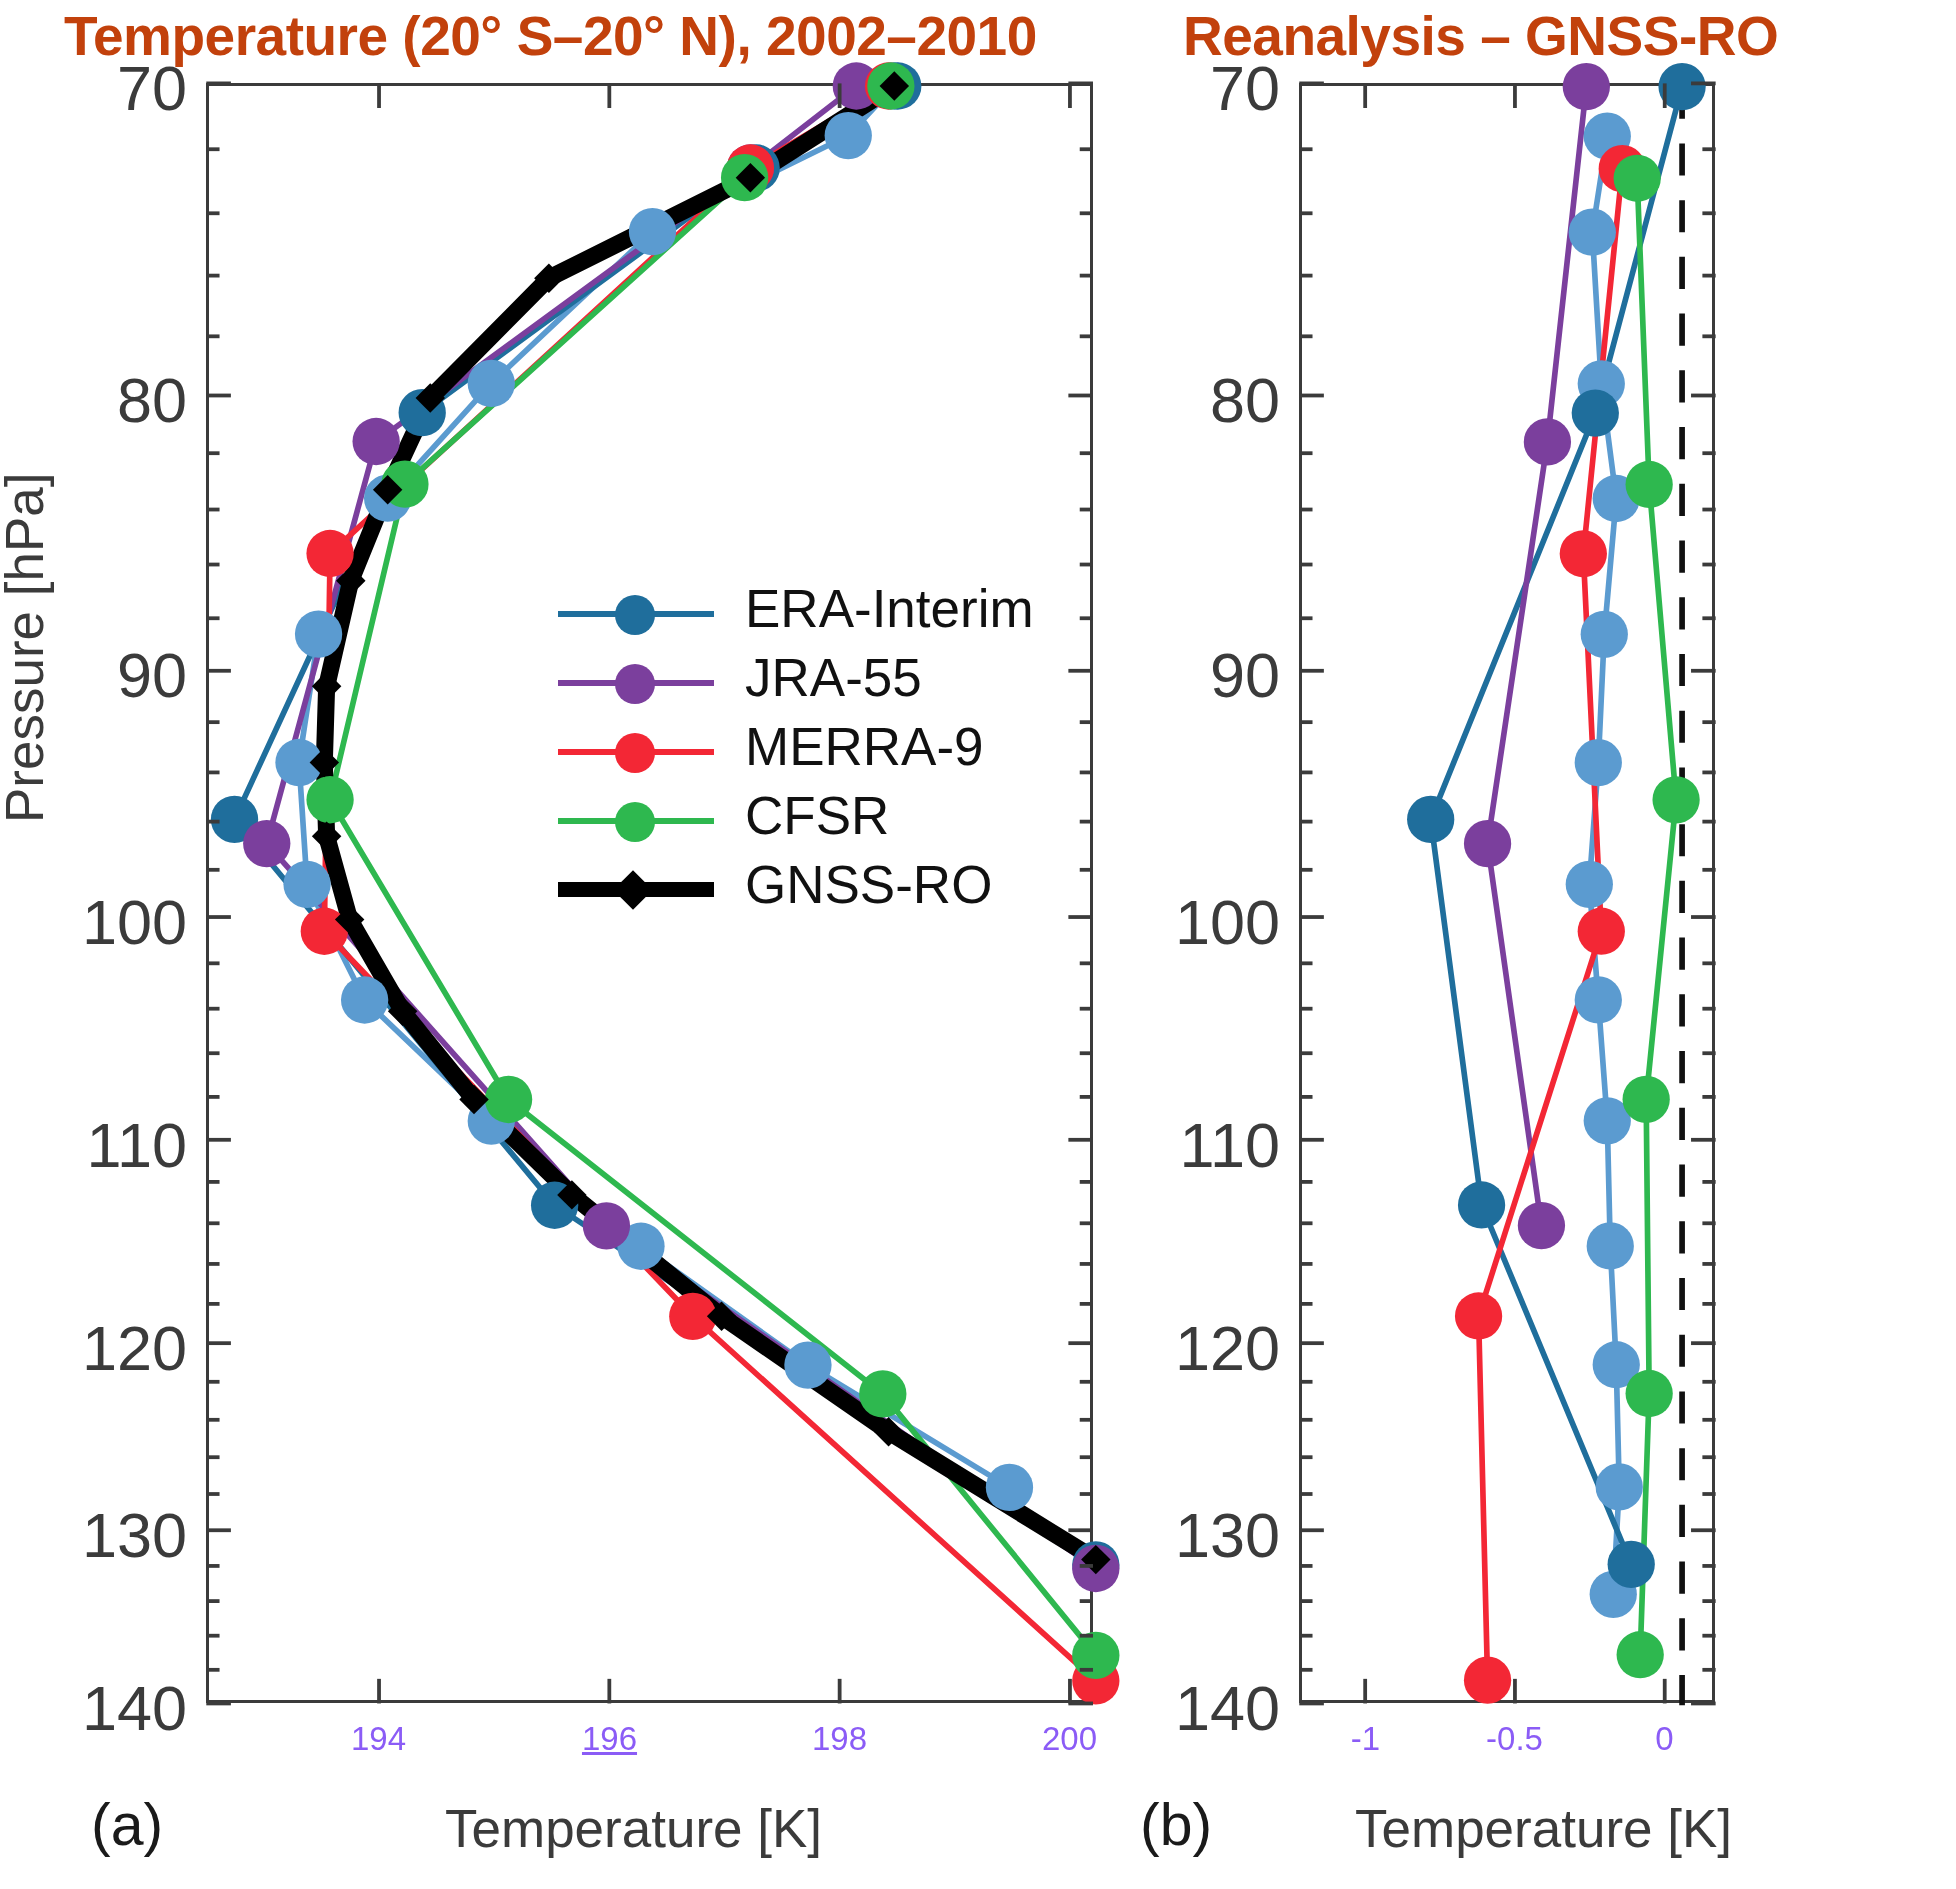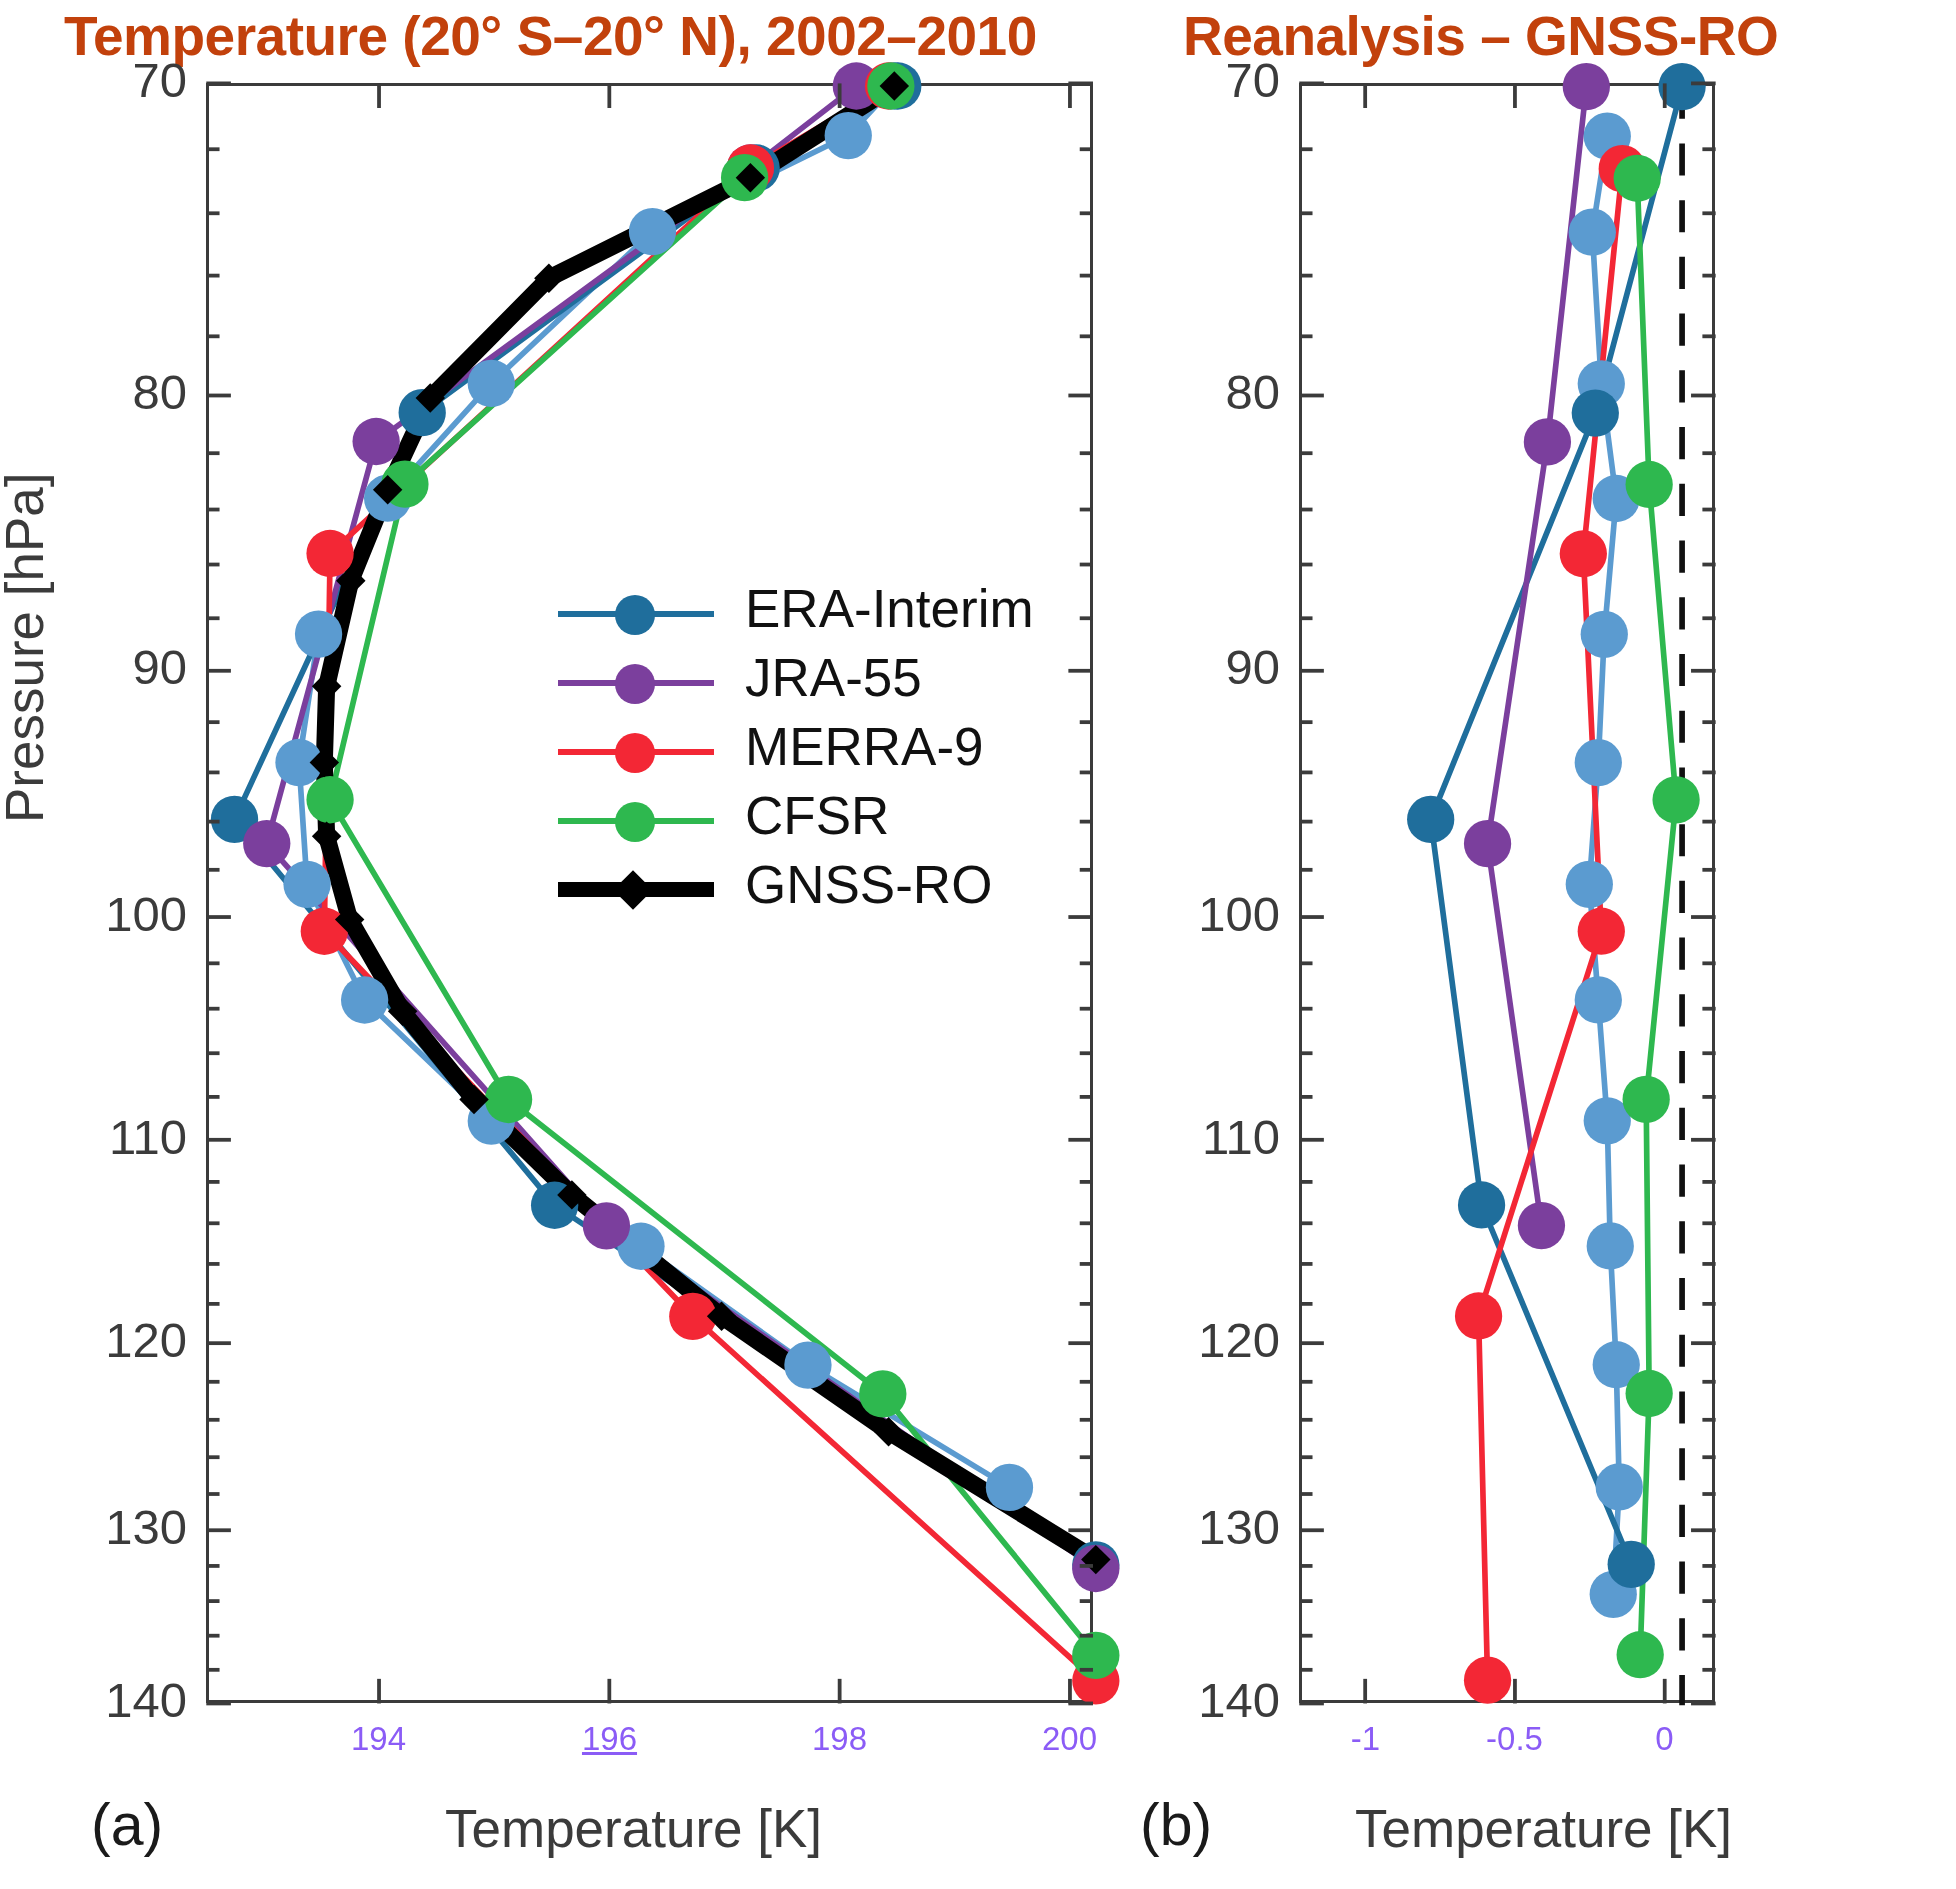--- a/index.html
+++ b/index.html
@@ -5,21 +5,21 @@
   html,body{margin:0;padding:0;background:#fff;}
   body{width:1956px;height:1890px;font-family:"Liberation Sans",sans-serif;overflow:hidden;}
   #root{position:relative;width:1956px;height:1890px;background:#fff;}
   .ttl{position:absolute;font-weight:bold;color:#c2410c;white-space:nowrap;}
   #title-a{left:64px;top:3.8px;font-size:55px;letter-spacing:-0.5px;}
   #title-b{left:1183px;top:3.8px;font-size:55px;letter-spacing:-0.5px;}
   .panel{position:absolute;box-sizing:border-box;border:3.8px solid #3b3b3b;background:#fff;}
   #panel-a{left:206px;top:83px;width:887px;height:1620px;}
   #panel-b{left:1299px;top:83px;width:416px;height:1620px;}
   .svgl{position:absolute;left:0;top:0;overflow:visible;}
-  .tlab{position:absolute;color:#3b3b3b;font-size:49px;text-align:right;white-space:nowrap;}
+  .tlab{position:absolute;color:#3b3b3b;font-size:63px;text-align:right;white-space:nowrap;}
   .xlab{position:absolute;color:#8b5cf6;font-size:33px;text-align:center;white-space:nowrap;}
   .axtitle{position:absolute;color:#3b3b3b;font-size:53px;white-space:nowrap;}
   #ylabel{left:-5.7px;top:823px;transform:rotate(-90deg);transform-origin:left top;}
   .paneltag{position:absolute;color:#1a1a1a;font-size:59px;font-weight:normal;}
   #legend{position:absolute;left:558px;top:579px;width:511px;height:416px;}
   .lgrow{position:relative;height:69px;}
   .lgline{position:absolute;left:0;top:32px;width:156px;height:5.7px;}
   .lgline.thick{top:27.4px;height:15px;}
   .lgdot{position:absolute;left:57px;top:16px;width:40px;height:40px;border-radius:50%;}
   .lgdia{position:absolute;left:61px;top:21px;width:28px;height:28px;background:#000;transform:rotate(45deg);}

